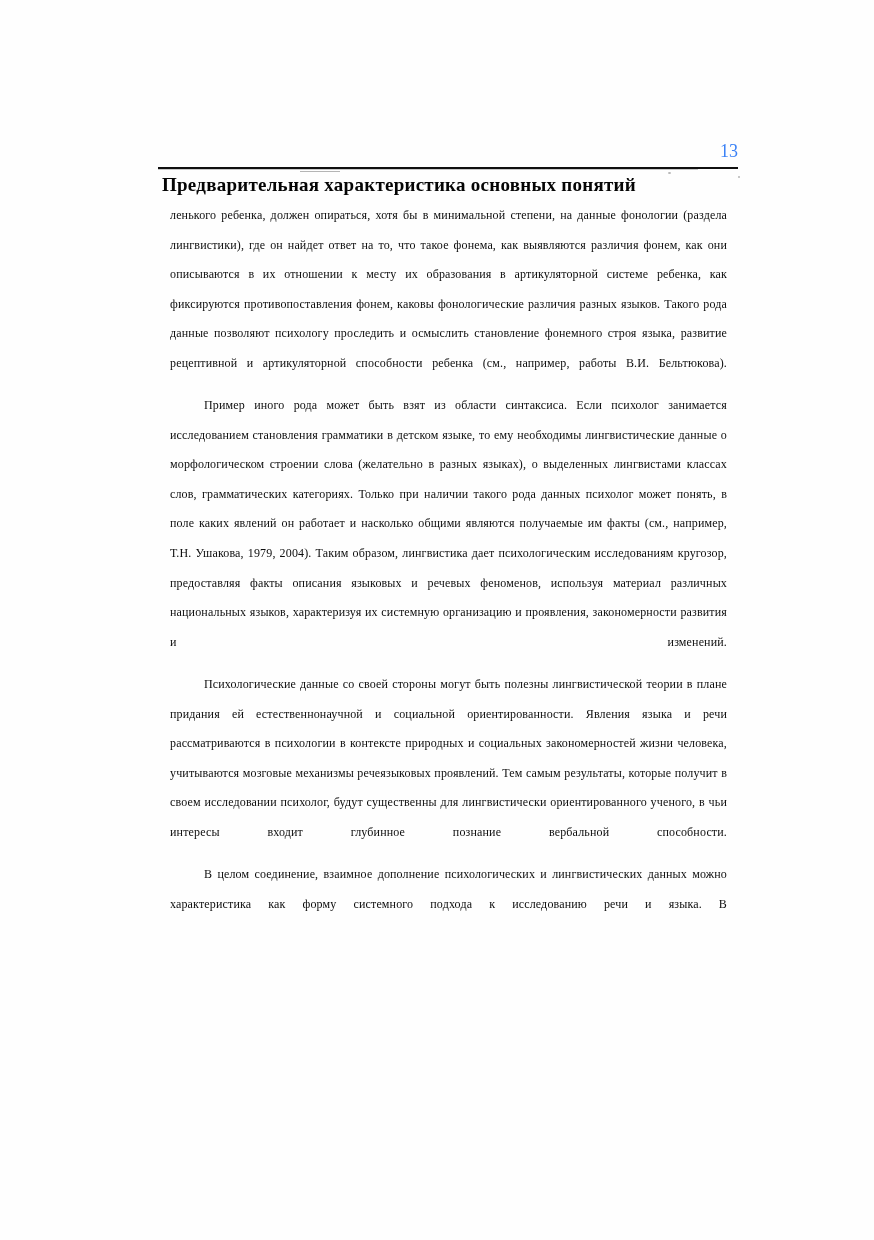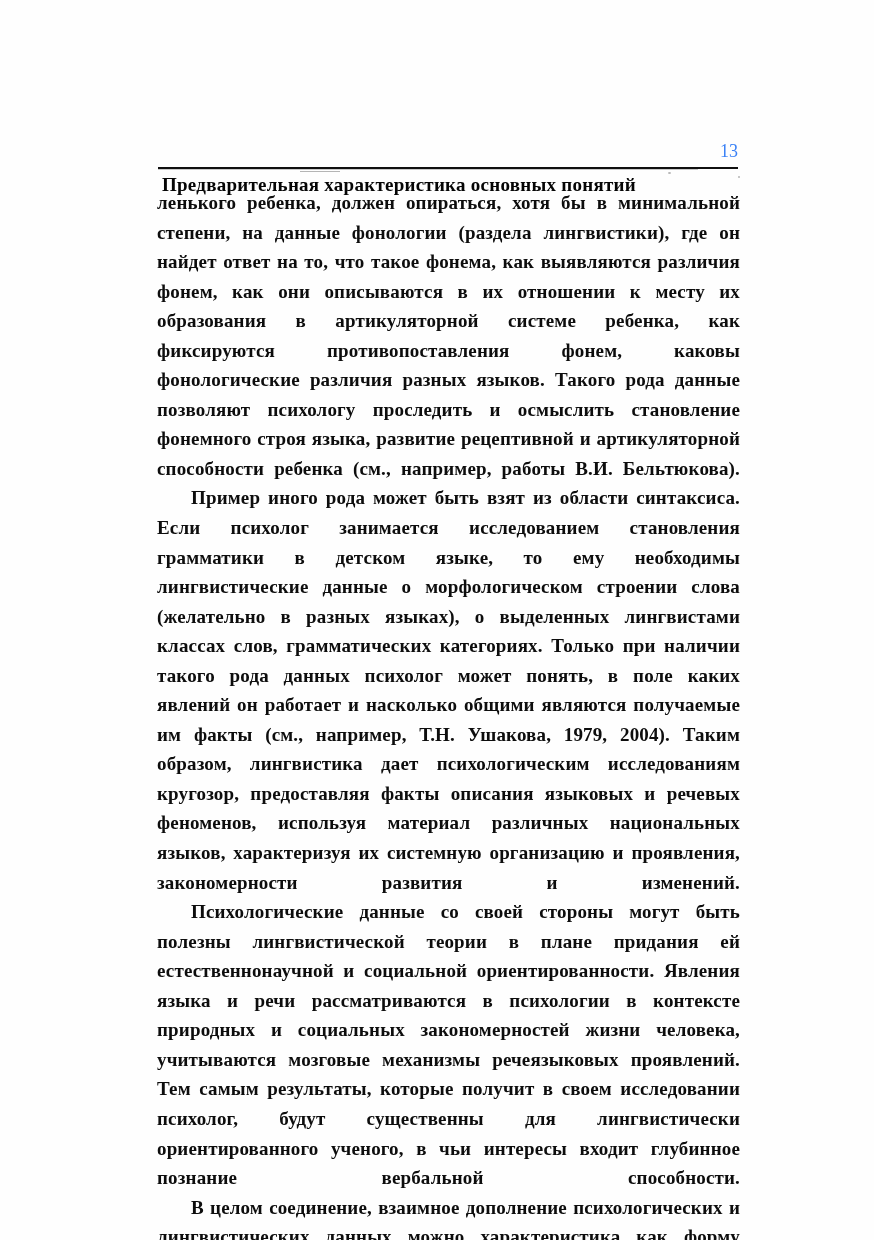--- a/index.html
+++ b/index.html
@@ -68,30 +68,29 @@
 
   
   .textblock {
     position: absolute;
     left: 157px;
     top: 188px;
     width: 583px;
   }
 
   .para {
-    margin: 0;
-    font-size: 19px;
+    margin: 13px;
+    font-size: 12px;
     line-height: 29.55px;
     text-align: justify;
     text-align-last: left;
     letter-spacing: 0.15px;
     word-spacing: 0.2px;
     color: #0d0d0d;
     hyphens: manual;
-    font-weight: bold;
   }
   .para.indent {
     text-indent: 34px;
   }
   .para.last-justify {
     text-align-last: justify;
   }
 
   
   .speck {

